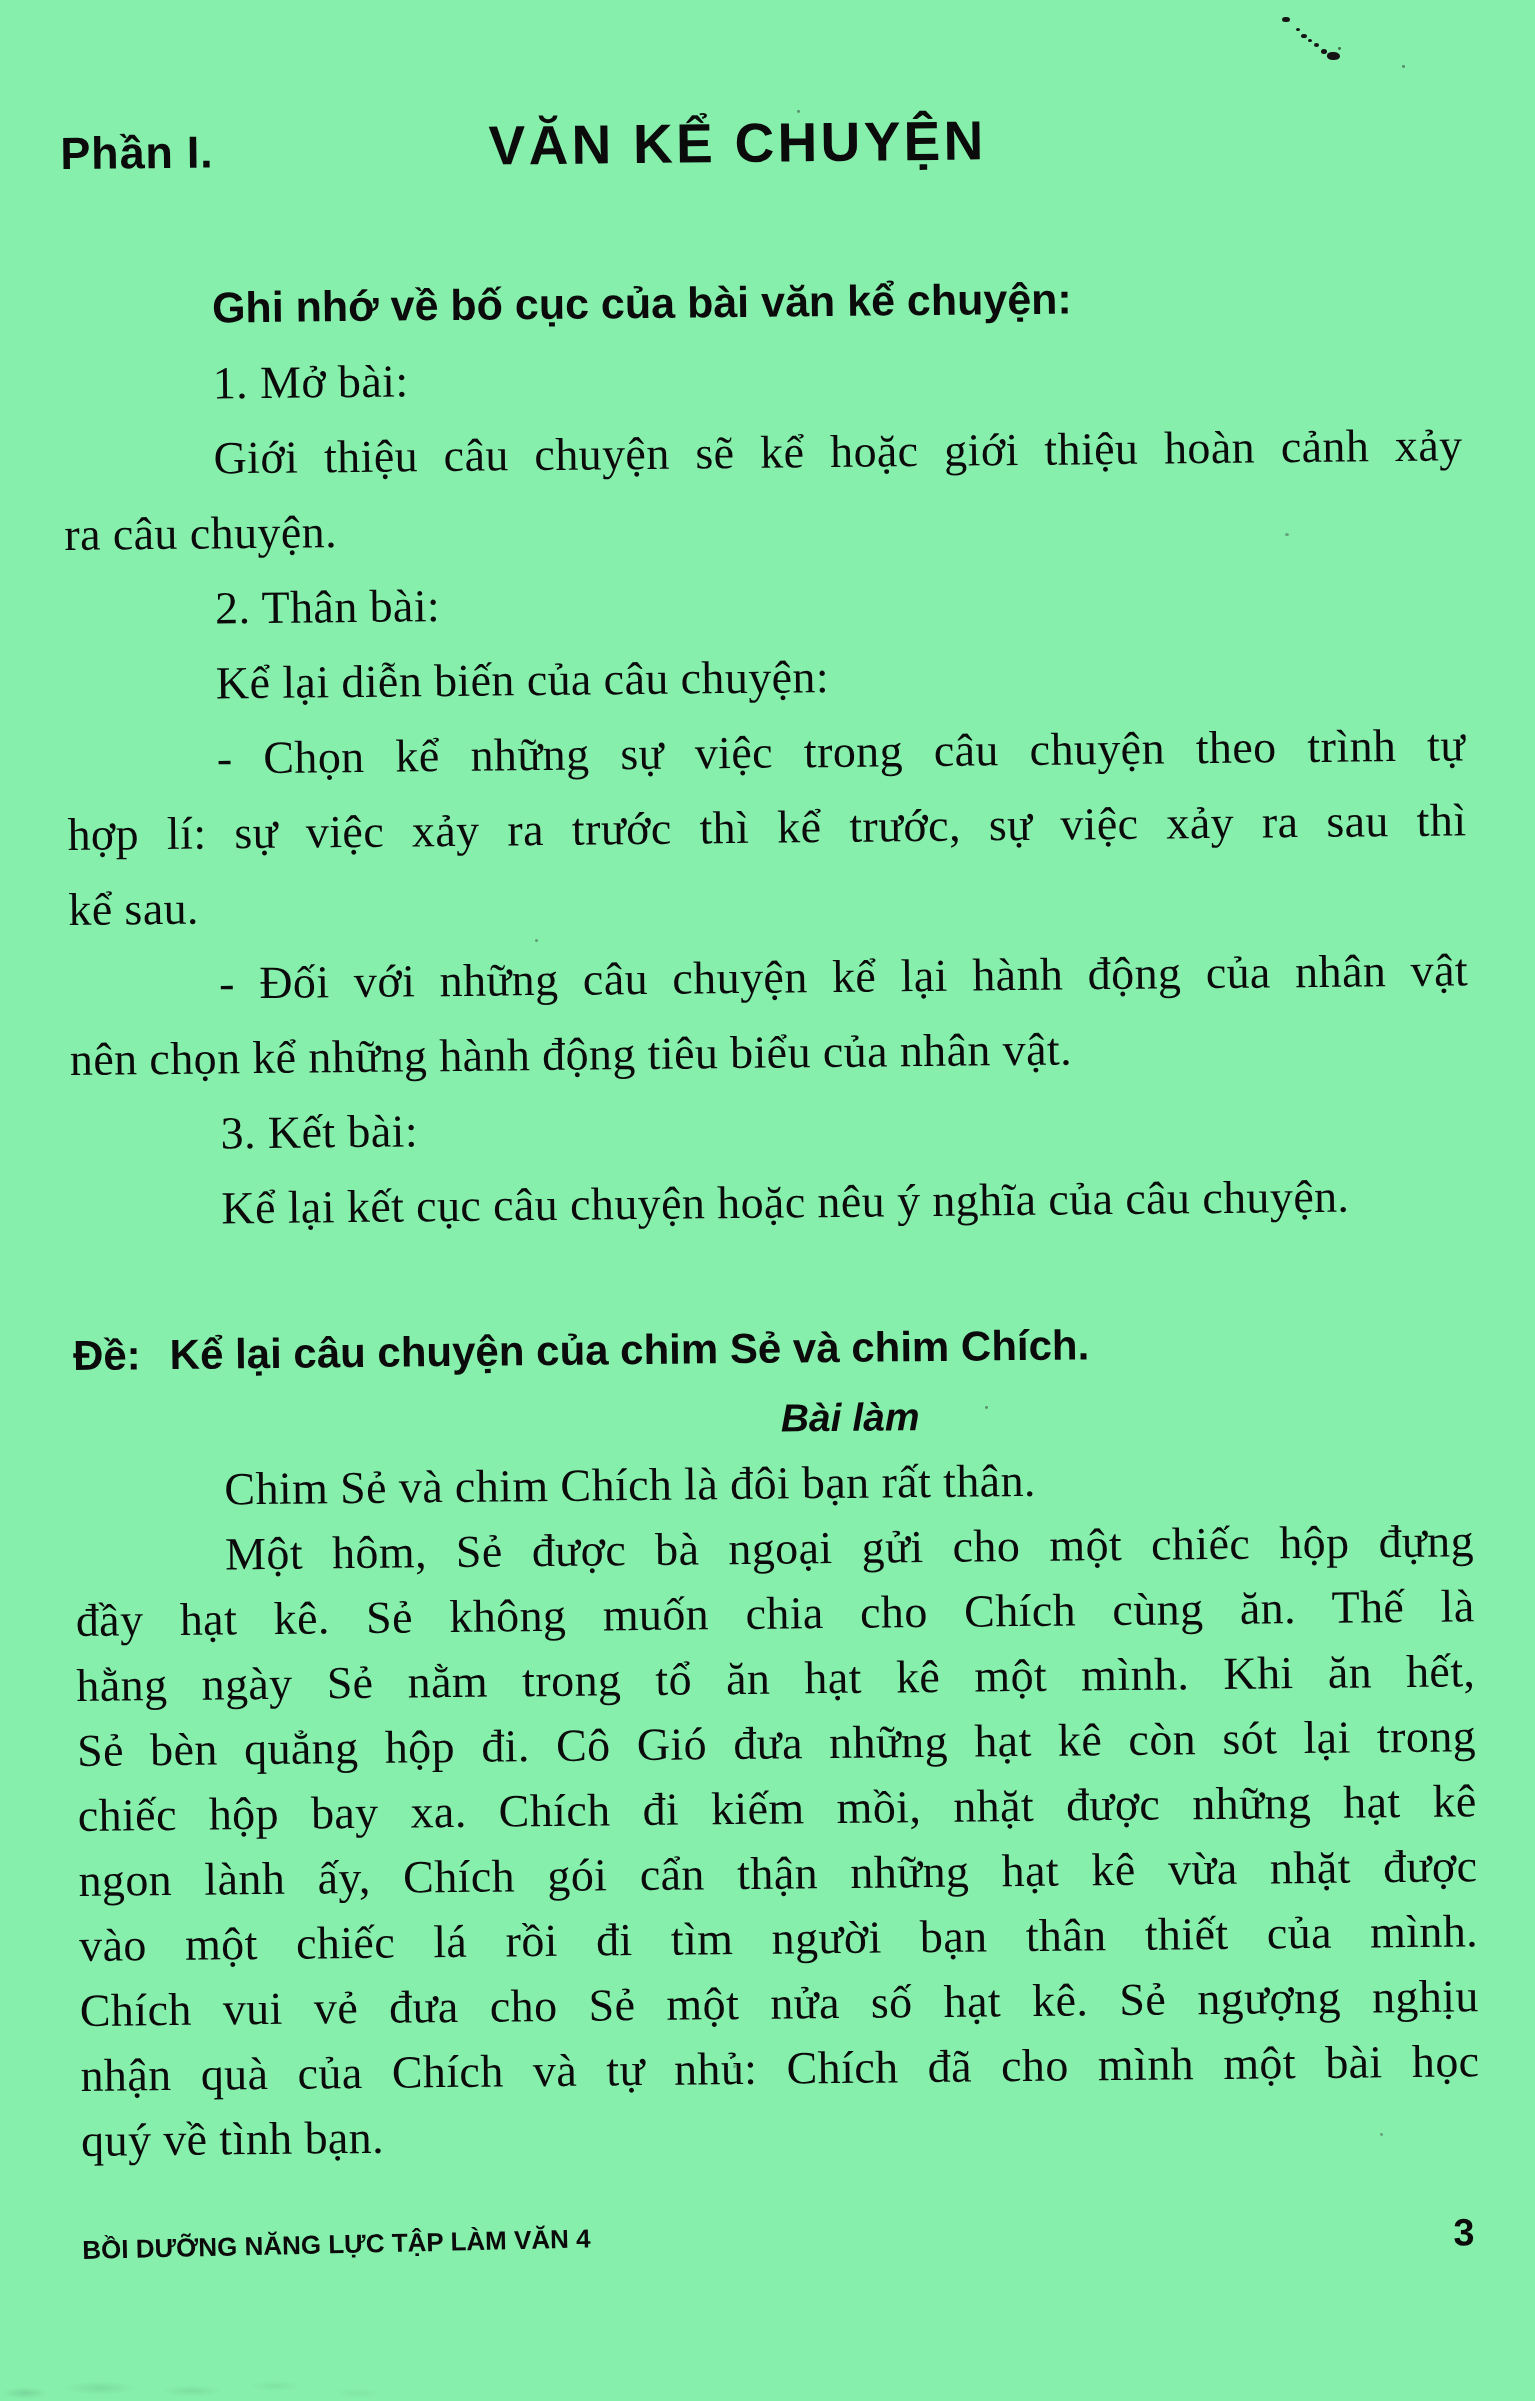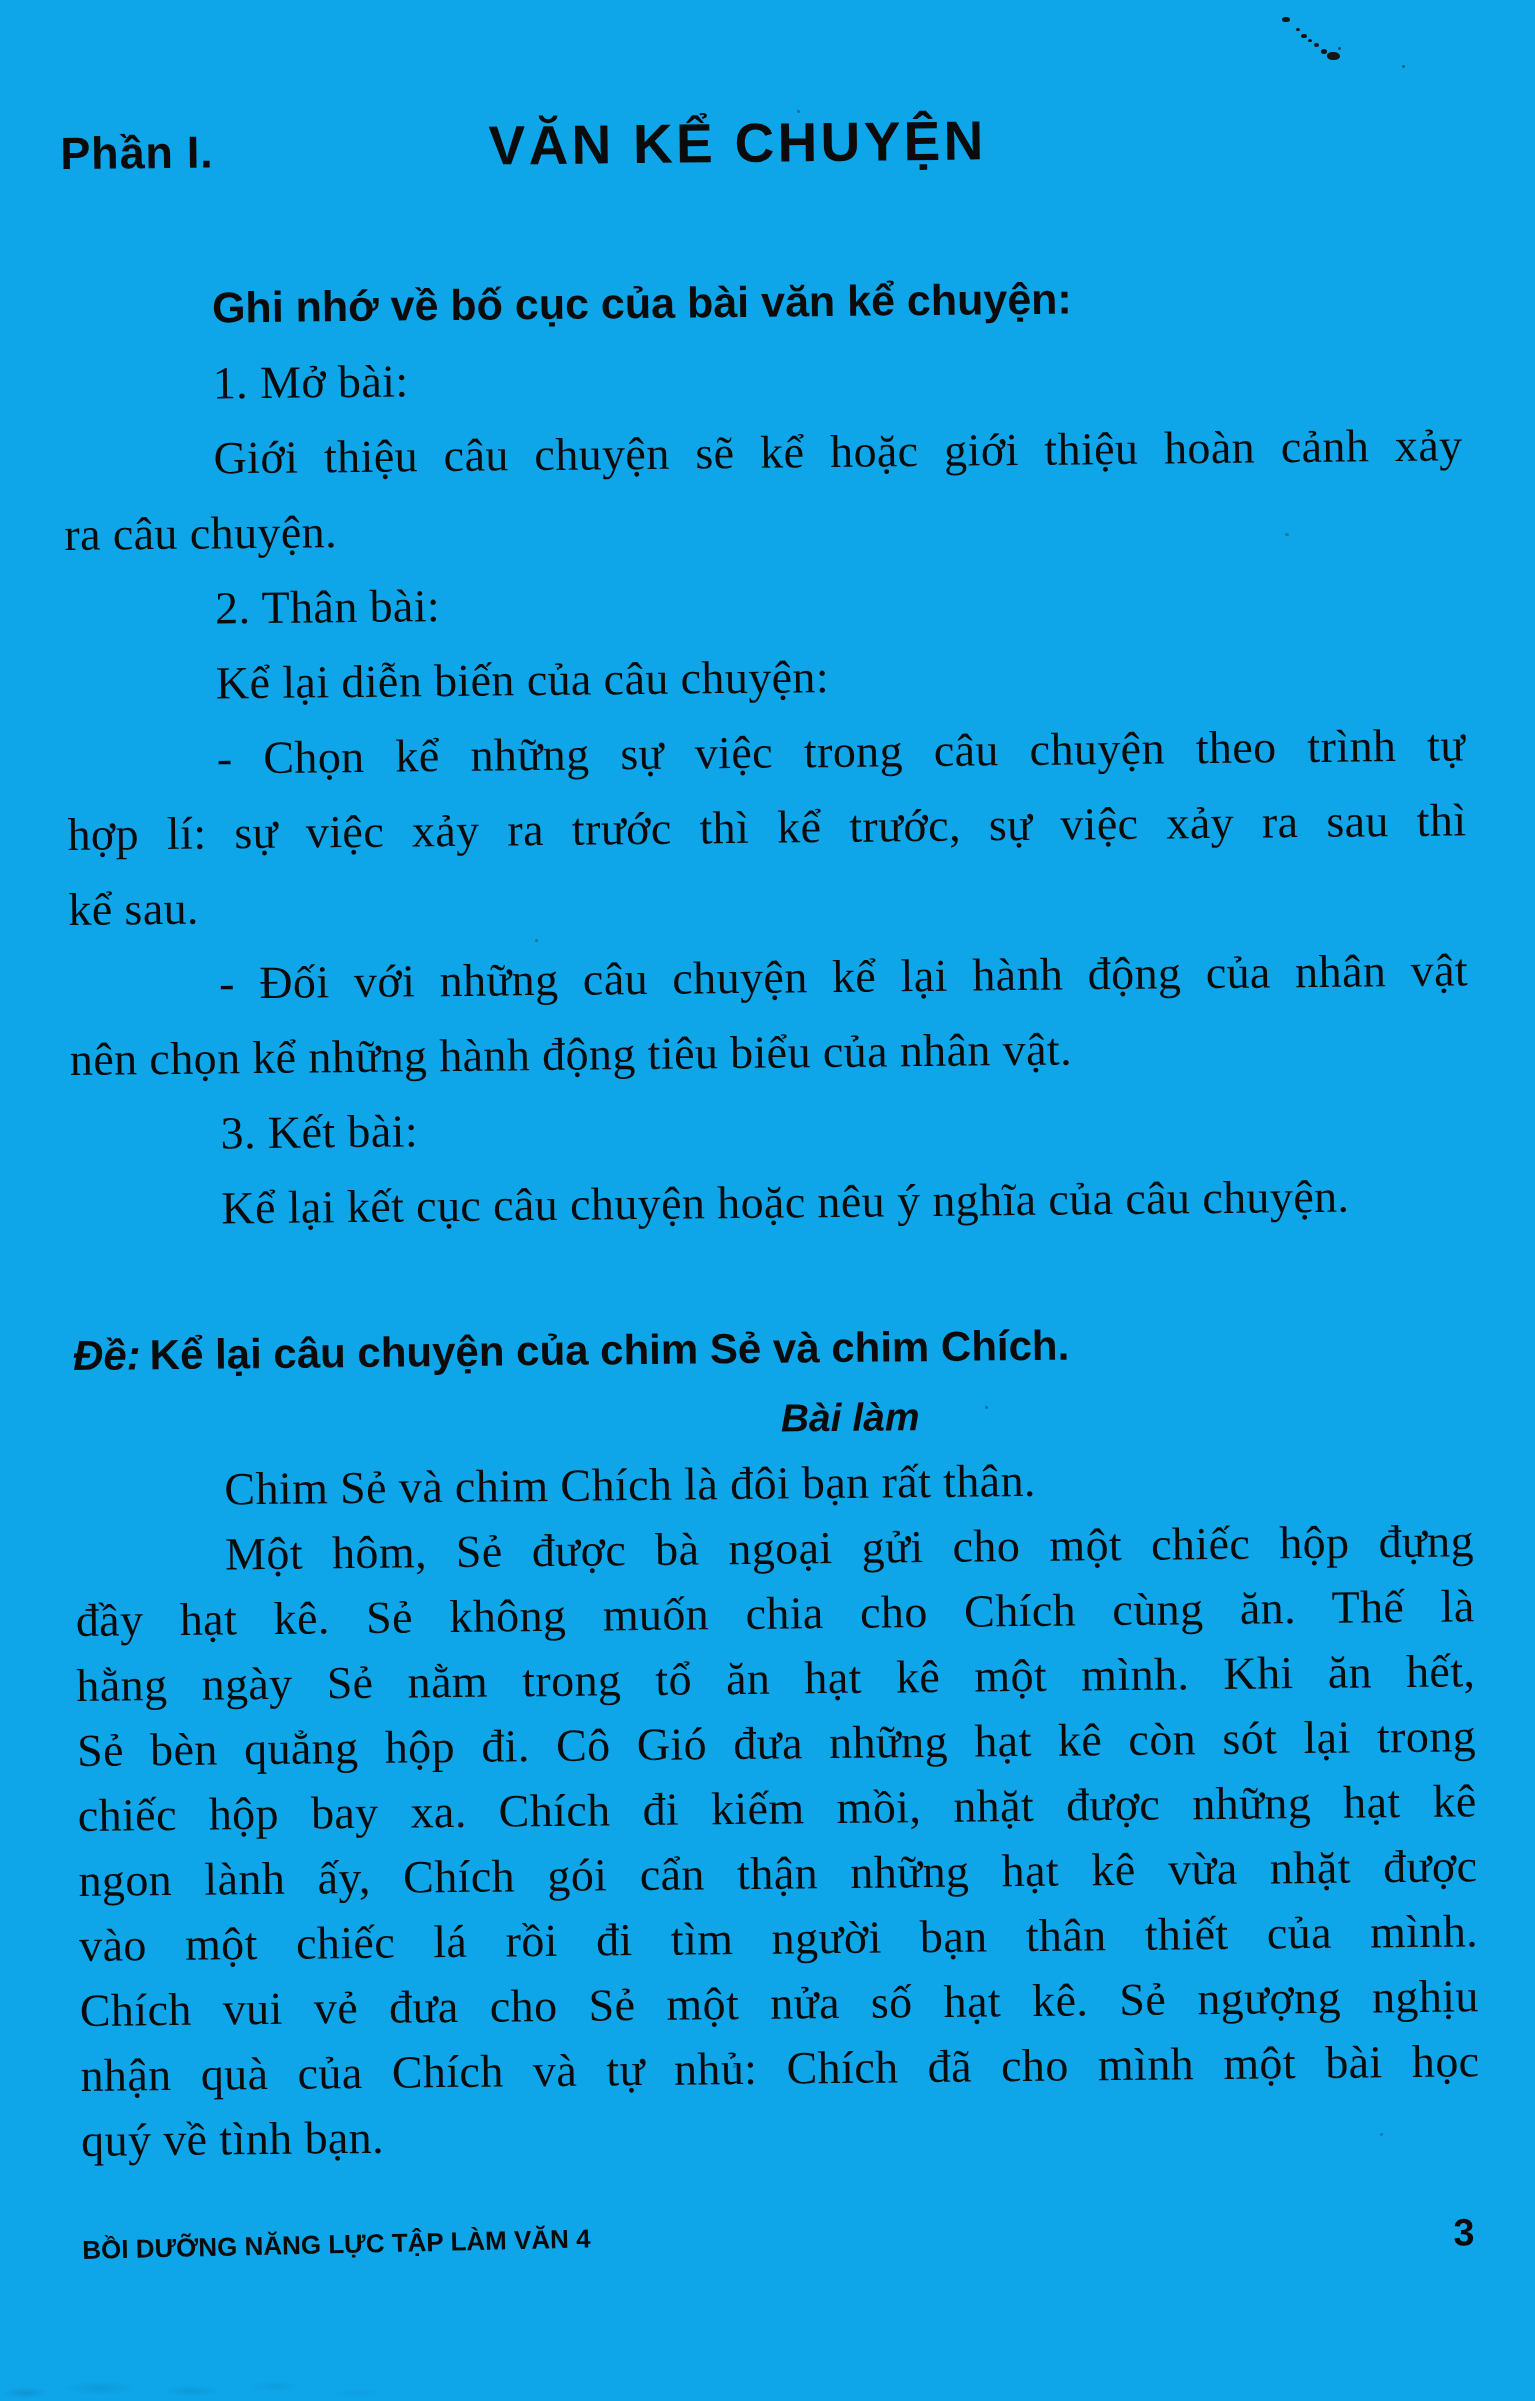--- a/index.html
+++ b/index.html
@@ -6,21 +6,21 @@
   body {
     width:1535px; height:2401px;
     background:#ffffff;
     font-family:"Liberation Serif","DejaVu Serif",serif;
     color:#0b0b0b;
     overflow:hidden;
     position:relative;
   }
   .page {
     position:absolute; inset:0;
-    background:#0ea5e9;
+    background:#86efac;
   }
   .content {
     position:absolute; left:71px; top:0; width:1399px;
     transform:rotate(-0.6deg);
     transform-origin:0px 1166px;
   }
   
   .header-row {
     margin-top:118px;
     display:flex; align-items:baseline;
@@ -43,21 +43,21 @@
   .memo-heading {
     font-family:"Liberation Sans","DejaVu Sans",sans-serif;
     font-weight:bold; font-size:43px; line-height:75px; height:75px;
     text-indent:150px; margin-top:90px; white-space:nowrap;
   }
   .assignment-line {
     font-family:"Liberation Sans","DejaVu Sans",sans-serif;
     font-weight:bold; font-size:42px; line-height:75px; height:75px;
     margin-top:71px; white-space:nowrap;
   }
-  .assignment-label { font-style:italic; margin-right:9px; }
+  .assignment-label { margin-right:29px; }
   .bai-lam {
     font-family:"Liberation Sans","DejaVu Sans",sans-serif;
     font-weight:bold; font-style:italic; font-size:39px;
     line-height:65px; height:65px;
     width:max-content; margin:0 auto;
     transform:translateX(77px);
   }
   
   .footer-row {
     margin-top:62px;

